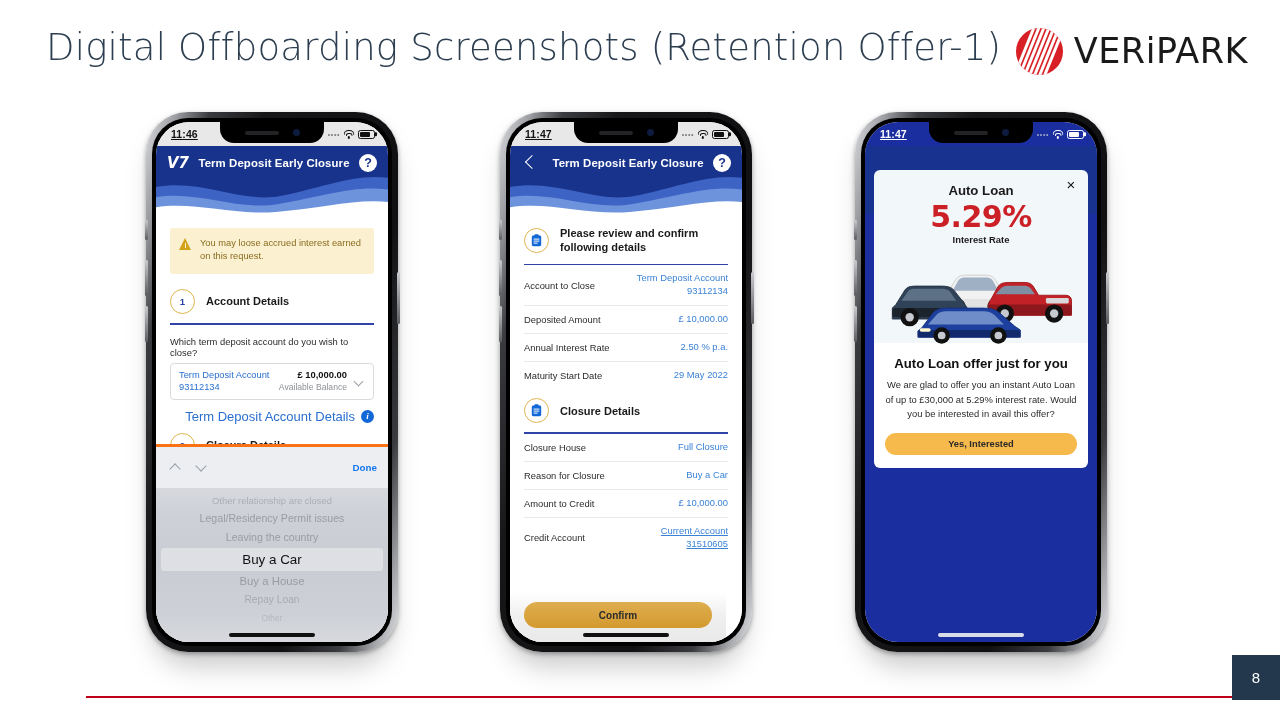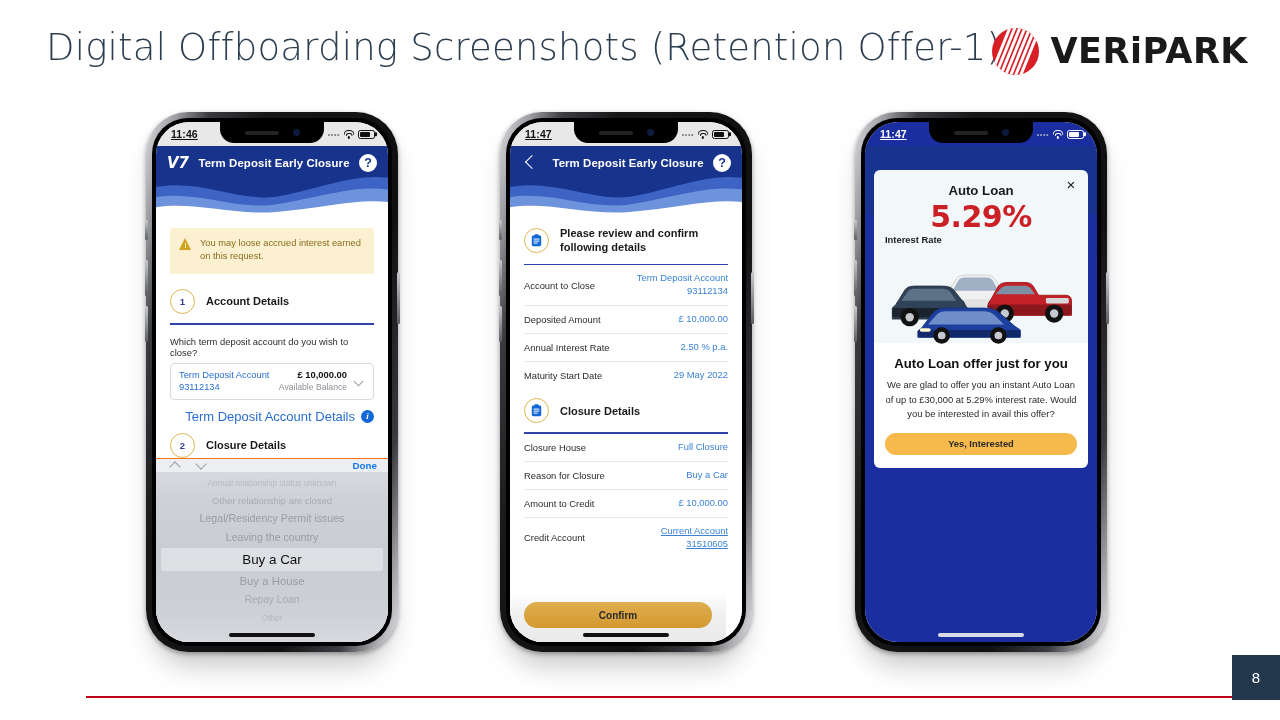--- a/index.html
+++ b/index.html
@@ -16,21 +16,21 @@
     position: absolute; left: 46px; top: 26px;
     font-size: 37px; font-weight: 300; letter-spacing: 0.2px;
     color: #2c3e50; white-space: nowrap;
     font-family: "DejaVu Sans", sans-serif;
   }
   .logo { position: absolute; right: 32px; top: 28px; display: flex; align-items: center; gap: 11px; }
   .logo-mark { position: relative; width: 47px; height: 47px; border-radius: 50%;
                background: #d81f26; overflow: hidden; flex: none; }
   .logo-mark .stripe { position: absolute; background: #fff; width: 3.4px; height: 64px;
                        top: -9px; transform-origin: center; }
-  .logo-text { font-family: "DejaVu Sans", sans-serif; font-weight: bold; font-size: 35px;
+  .logo-text { font-family: "DejaVu Sans", sans-serif; font-weight: normal; font-size: 35px;
                letter-spacing: 0.5px; color: #1a1a1a; line-height: 1; }
   .logo-text .lc { text-transform: none; }
 
   
   .footer-rule { position: absolute; left: 86px; top: 696px; width: 1146px; height: 2px; background: #c00018; }
   .slide-number { position: absolute; left: 1232px; top: 655px; width: 48px; height: 45px;
                   background: #23374d; color: #ffffff; font-size: 15px;
                   display: flex; align-items: center; justify-content: center; }
 
   
@@ -143,22 +143,22 @@
   .link-row { display: flex; align-items: center; justify-content: flex-end; gap: 6px; margin-top: 9px; }
   .link-txt { font-size: 13px; color: #2a6fd0; }
   .info-ico { width: 13px; height: 13px; border-radius: 50%; background: #1168d6; color: #fff;
               font-size: 9px; font-style: italic; font-weight: bold; display: flex;
               align-items: center; justify-content: center; font-family: "Liberation Serif", serif; }
   .sel-box.plain { padding: 7px 8px; }
   .sel-placeholder { font-size: 9.4px; color: #2b3fa0; flex: 1; }
 
   
   .picker { position: absolute; left: 0; right: 0; bottom: 0; z-index: 15; }
-  .picker-toolbar { height: 14px; background: #eceef1; display: flex; align-items: center;
-                    padding: 0 11px; border-top: 1px solid #f97316; }
+  .picker-toolbar { height: 44px; background: #eceef1; display: flex; align-items: center;
+                    padding: 0 11px; border-top: 3px solid #f97316; }
   .pk-arrow { width: 16px; height: 16px; position: relative; }
   .pk-arrow.up::before { content:''; position: absolute; left: 3.5px; top: 6px; width: 7px; height: 7px;
       border-left: 1.4px solid #9aa0a8; border-top: 1.4px solid #9aa0a8; transform: rotate(45deg); }
   .pk-arrow.dn::before { content:''; position: absolute; left: 3.5px; top: 3px; width: 7px; height: 7px;
       border-right: 1.4px solid #9aa0a8; border-bottom: 1.4px solid #9aa0a8; transform: rotate(45deg); }
   .pk-arrows { display: flex; gap: 10px; flex: 1; }
   .pk-done { font-size: 9.8px; font-weight: bold; color: #1578ef; }
   .picker-wheel { background: linear-gradient(180deg,#d7d9de 0%,#cdd0d6 18%,#c9ccd3 50%,#cdd0d6 82%,#d7d9de 100%);
                   padding: 4px 0 16px; position: relative; }
   .pk-item { text-align: center; font-size: 10.8px; color: #8d9197; line-height: 1.0;
@@ -189,21 +189,21 @@
   .overlay-bg { position: absolute; inset: 0; background: #1b2ea0; }
   .overlay-hdr { position: absolute; left:0; right:0; top: 24px; height: 68px; background: #18338c; opacity: .85; overflow:hidden; }
   .modal { position: absolute; left: 9px; right: 9px; top: 48px;
            background: linear-gradient(180deg,#f2f7f9 0%,#f2f7f9 58%,#ffffff 58%,#ffffff 100%);
            border-radius: 6px; padding: 10px 11px 13px; z-index: 10; }
   .modal-close { position: absolute; right: 10px; top: 8px; width: 14px; height: 14px;
                  color: #111; font-size: 15px; line-height: 14px; text-align: center; font-weight: 300; }
   .modal-title { text-align: center; font-size: 13.2px; font-weight: bold; color: #1a1a1a; margin-top: 3px; }
   .rate { text-align: center; font-size: 30px; font-weight: bold; color: #cc2027; line-height: 1.05;
           margin-top: 3px; letter-spacing: -0.5px; font-family: "DejaVu Sans", sans-serif; }
-  .rate-lbl { text-align: left; font-size: 9.4px; font-weight: bold; color: #1a1a1a; margin-top: 1px; }
+  .rate-lbl { text-align: center; font-size: 9.4px; font-weight: bold; color: #1a1a1a; margin-top: 1px; }
   .cars { position: relative; height: 98px; margin-top: 4px; }
   .offer-h { text-align: center; font-size: 13.2px; font-weight: bold; color: #111;
              line-height: 1.25; margin-top: 9px; }
   .offer-p { text-align: center; font-size: 9.4px; color: #2a2a2a; line-height: 1.55; margin-top: 6px; }
   .btn-yes { height: 22px; border-radius: 11px; background: #f6b94b; margin-top: 11px;
              display: flex; align-items: center; justify-content: center;
              font-size: 9.3px; font-weight: bold; color: #2a2a2a; }
   .btn-no { height: 22px; border-radius: 11px; background: #fff; border: 1px solid #7f848c;
             margin-top: 6px; display: flex; align-items: center; justify-content: center;
             font-size: 9.3px; font-weight: bold; color: #2a7fe0; }
@@ -318,21 +318,20 @@
 
           <div class="picker">
             <div class="picker-toolbar">
               <div class="pk-arrows">
                 <span class="pk-arrow up"></span>
                 <span class="pk-arrow dn"></span>
               </div>
               <span class="pk-done">Done</span>
             </div>
             <div class="picker-wheel">
-              <div class="pk-item f3">Annual relationship status unknown</div>
               <div class="pk-item f2">Other relationship are closed</div>
               <div class="pk-item f1">Legal/Residency Permit issues</div>
               <div class="pk-item f1">Leaving the country</div>
               <div class="pk-item sel">Buy a Car</div>
               <div class="pk-item s1">Buy a House</div>
               <div class="pk-item s2">Repay Loan</div>
               <div class="pk-item s3">Other</div>
             </div>
           </div>
           <div class="home-ind"></div>

